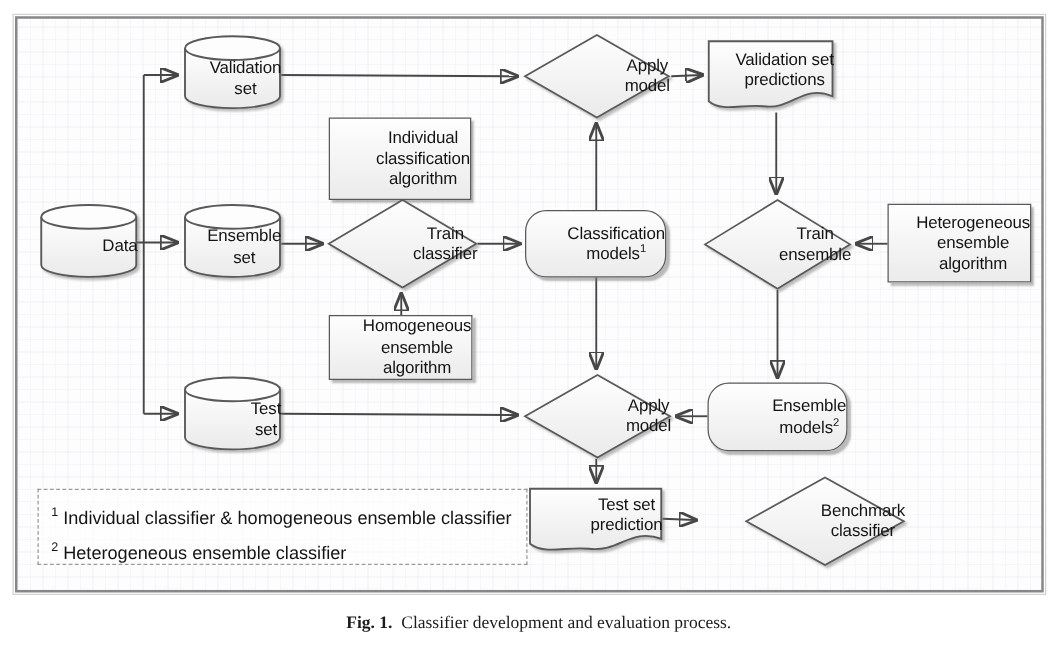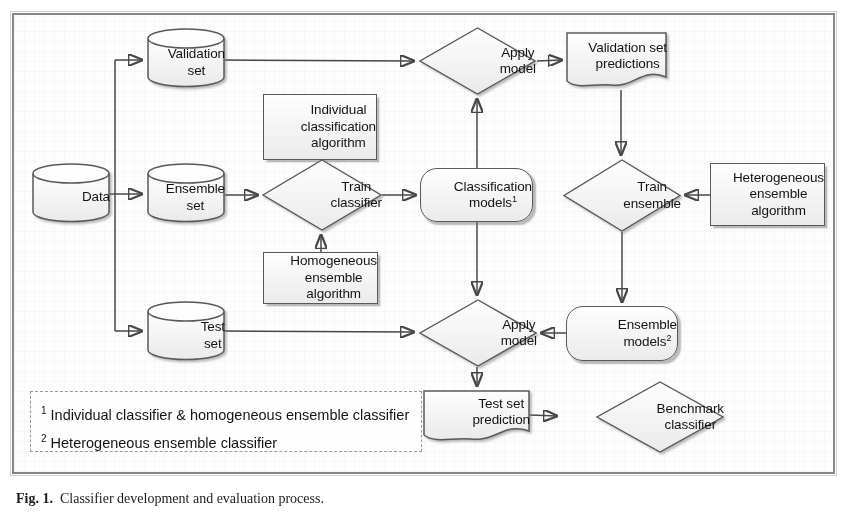--- a/index.html
+++ b/index.html
@@ -40,21 +40,21 @@
 
   .legend {
     position:absolute; left:30px; top:391px; width:392px; height:61px; z-index:2;
     box-sizing:border-box; border:1px dashed #9a9a9a; background:rgba(255,255,255,0.6);
     padding:7px 0 0 10px; font-size:14.5px; color:#141414;
   }
   .legend-line { line-height:23px; white-space:nowrap; }
   .legend-line sup { font-size:10px; margin-right:4px; }
 
   .caption {
-    position:absolute; left:0; right:0; top:491px; text-align:left;
+    position:absolute; left:0; right:0; top:491px; text-align:center;
     font-family:"Liberation Serif","DejaVu Serif",serif; font-size:14px; color:#1c1c1c; z-index:2;margin-left:16px;
   }
   .caption b { margin-right:7px; }
 </style>
 </head>
 <body>
 
 <div class="page">
 
   <svg width="0" height="0" style="position:absolute" aria-hidden="true">

